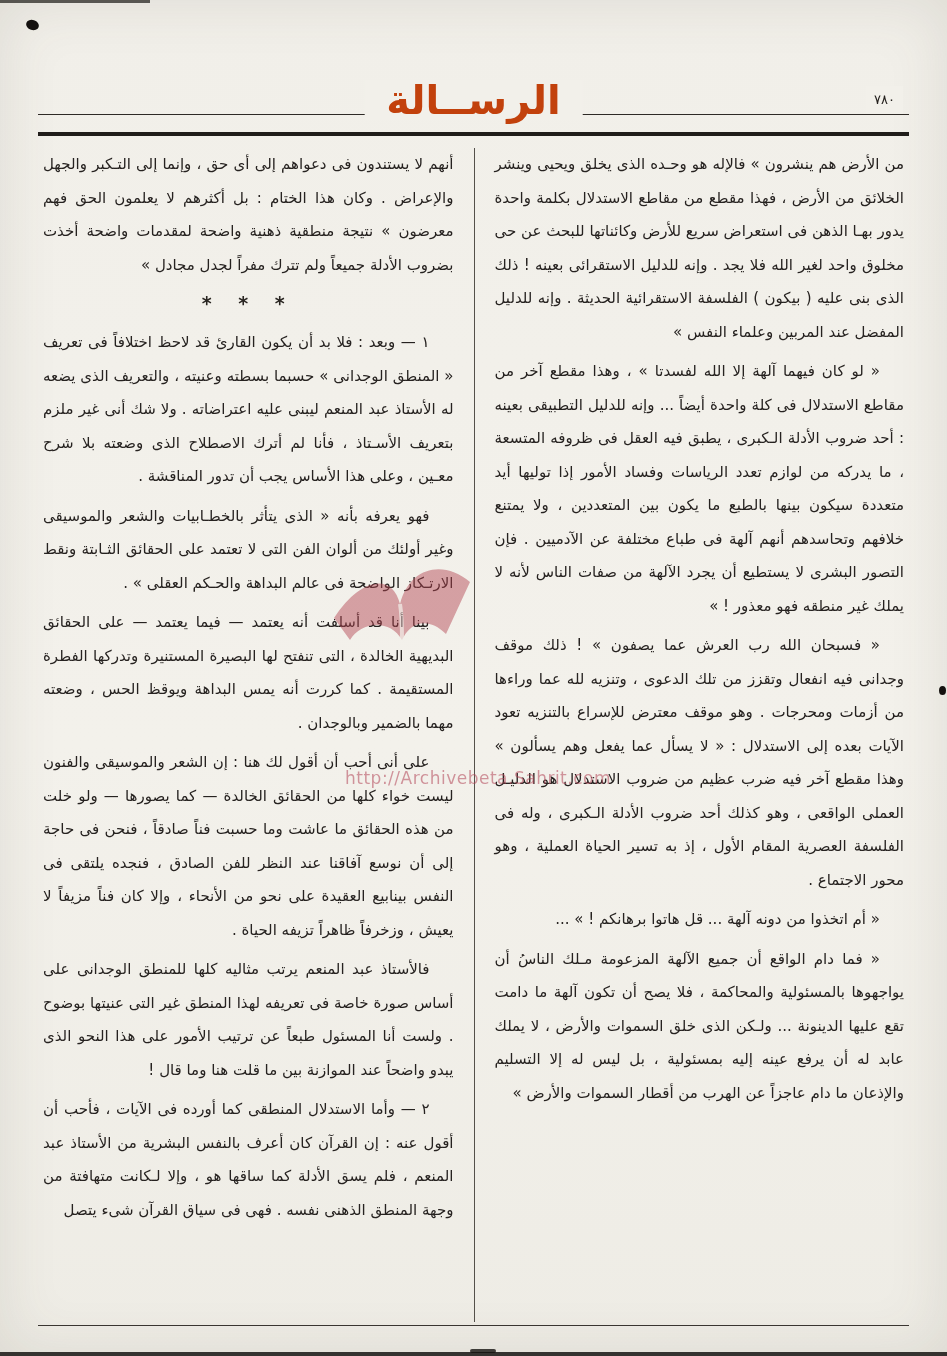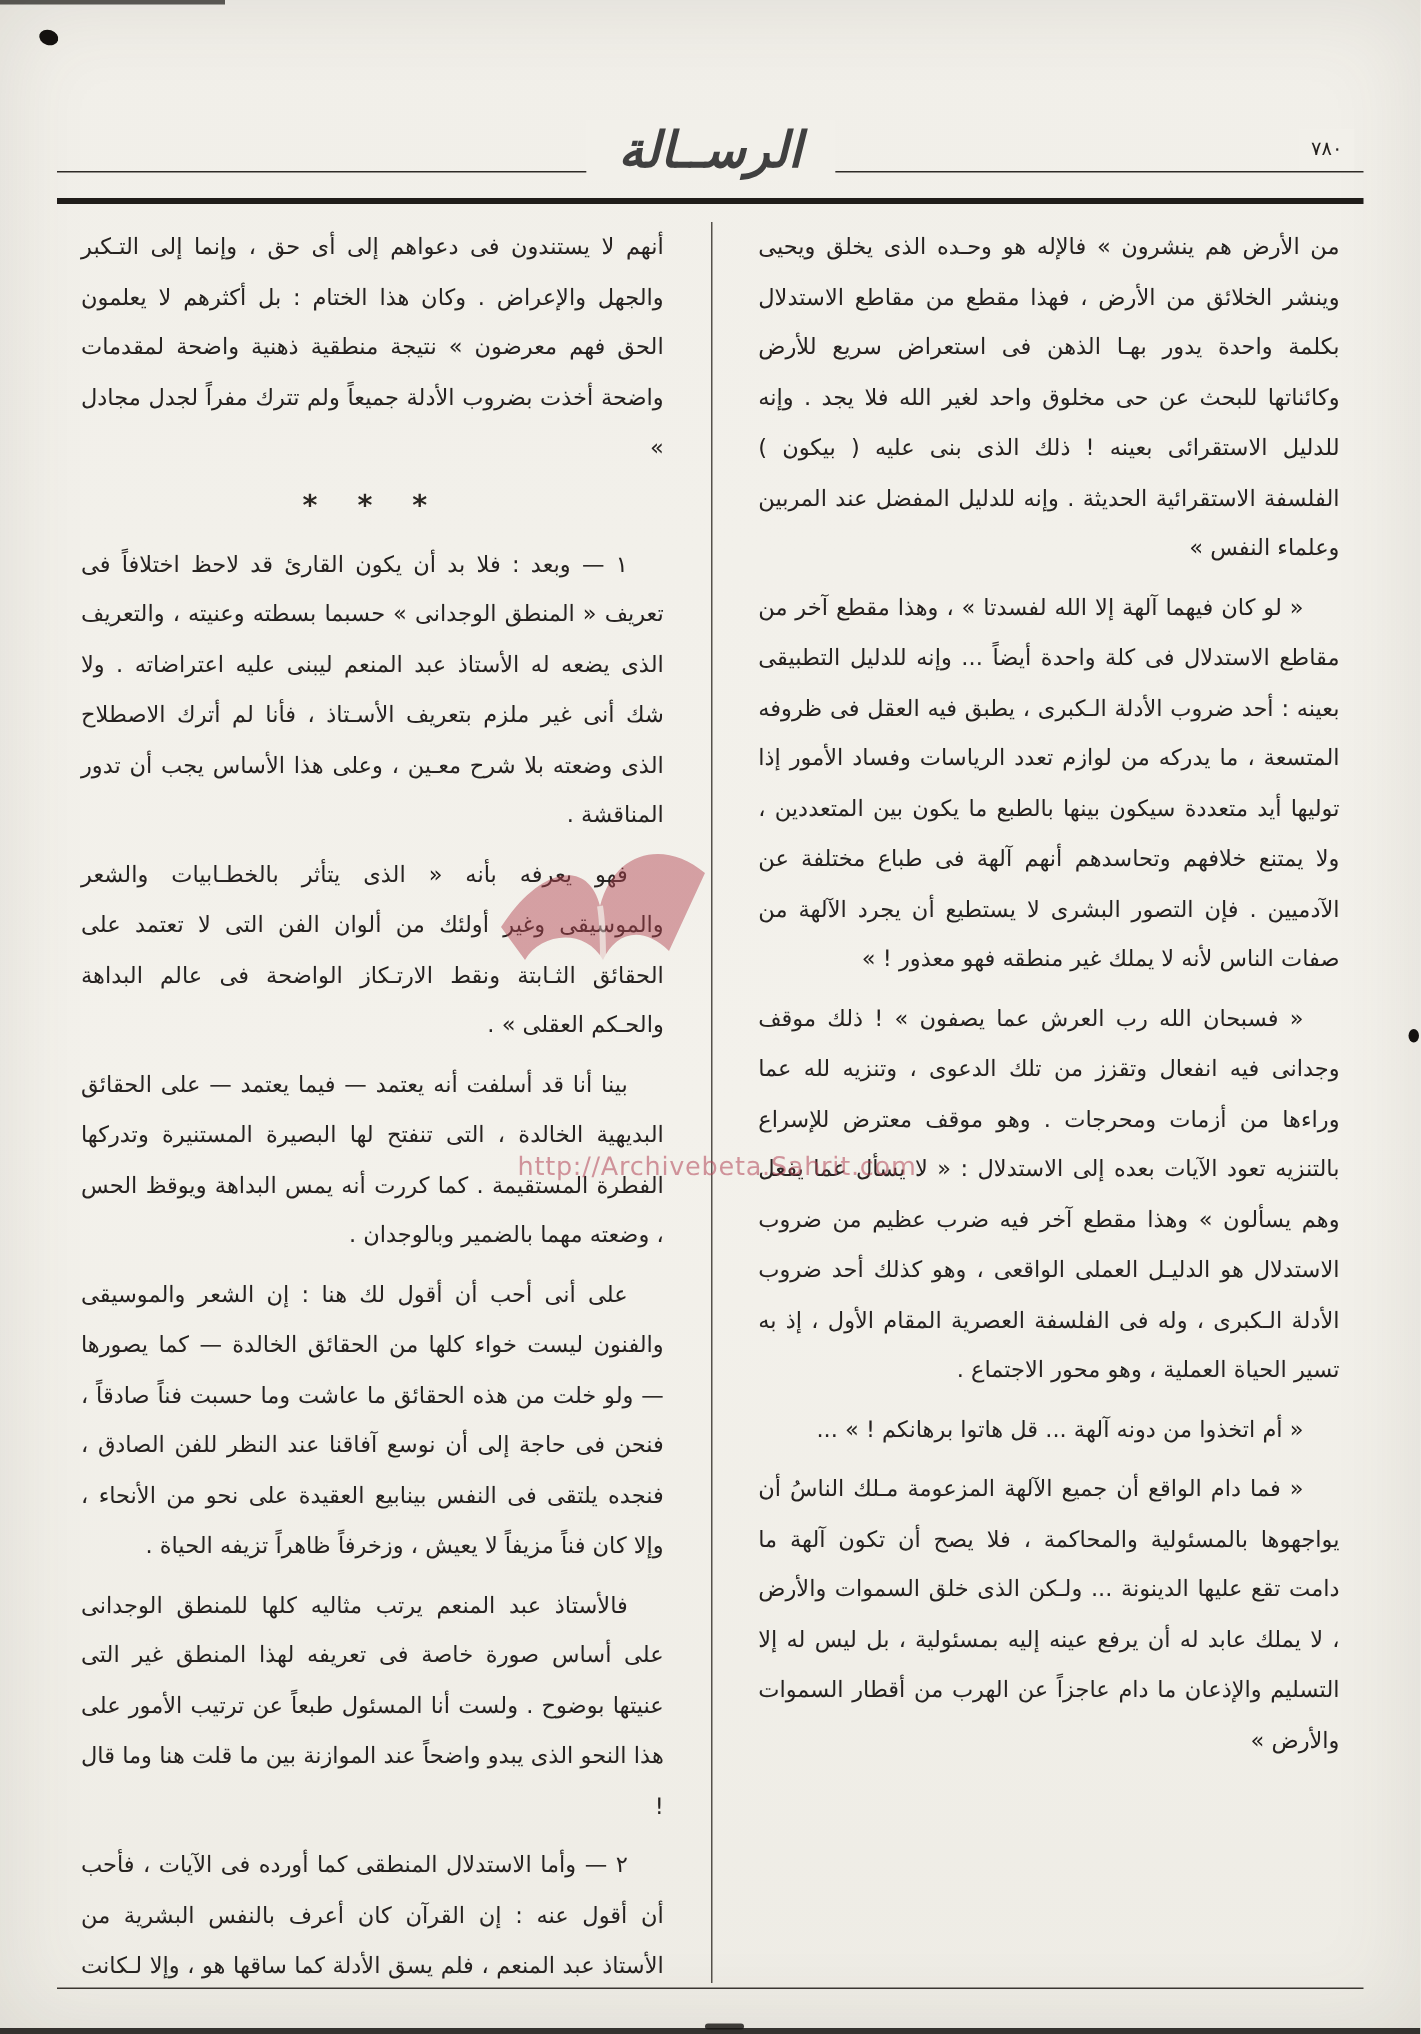--- a/index.html
+++ b/index.html
@@ -16,37 +16,37 @@
     box-shadow:inset 0 0 60px rgba(80,70,60,.12);
     overflow:hidden;
   }
   
   .header{position:absolute;top:86px;left:38px;right:38px;height:52px;}
   .rule-thin{position:absolute;top:28px;left:0;right:0;height:1px;background:#2e2a26;}
   .rule-thick{position:absolute;top:46px;left:0;right:0;height:4px;background:#201d1a;}
   .journal-title{
     position:absolute;top:-6px;left:50%;transform:translateX(-50%);
     background:#f2f0ea;padding:0 22px;
-    font-size:33px;font-weight:bold;color:#404040;line-height:40px;font-style:italic;
+    font-size:40px;font-weight:bold;color:#c2410c;line-height:40px;
   }
   .page-number{
     position:absolute;top:0;right:6px;
     background:#f2f0ea;padding:0 8px;
     font-size:13px;color:#24201d;line-height:28px;
   }
   
   .columns{
     position:absolute;top:148px;bottom:34px;left:38px;right:38px;
     display:flex;direction:rtl;overflow:hidden;
   }
   .col{width:50%;box-sizing:border-box;overflow:hidden;}
   .col-right{padding-left:15px;border-left:1px solid #54504a;}
   .col-left{padding-right:15px;}
   .para{
-    margin:0 16px 6px;
+    margin:0 5px 6px;
     font-size:15px;line-height:33.5px;color:#262220;
     text-align:justify;text-indent:24px;
   }
   .para.no-indent{text-indent:0;}
   .separator{
     text-align:center;font-size:19px;font-weight:bold;color:#2a2622;
     letter-spacing:10px;margin:8px 0 10px;line-height:26px;text-indent:0;
   }
   
   .footer-rule{position:absolute;left:38px;right:38px;bottom:30px;height:1px;background:#3a3631;}

